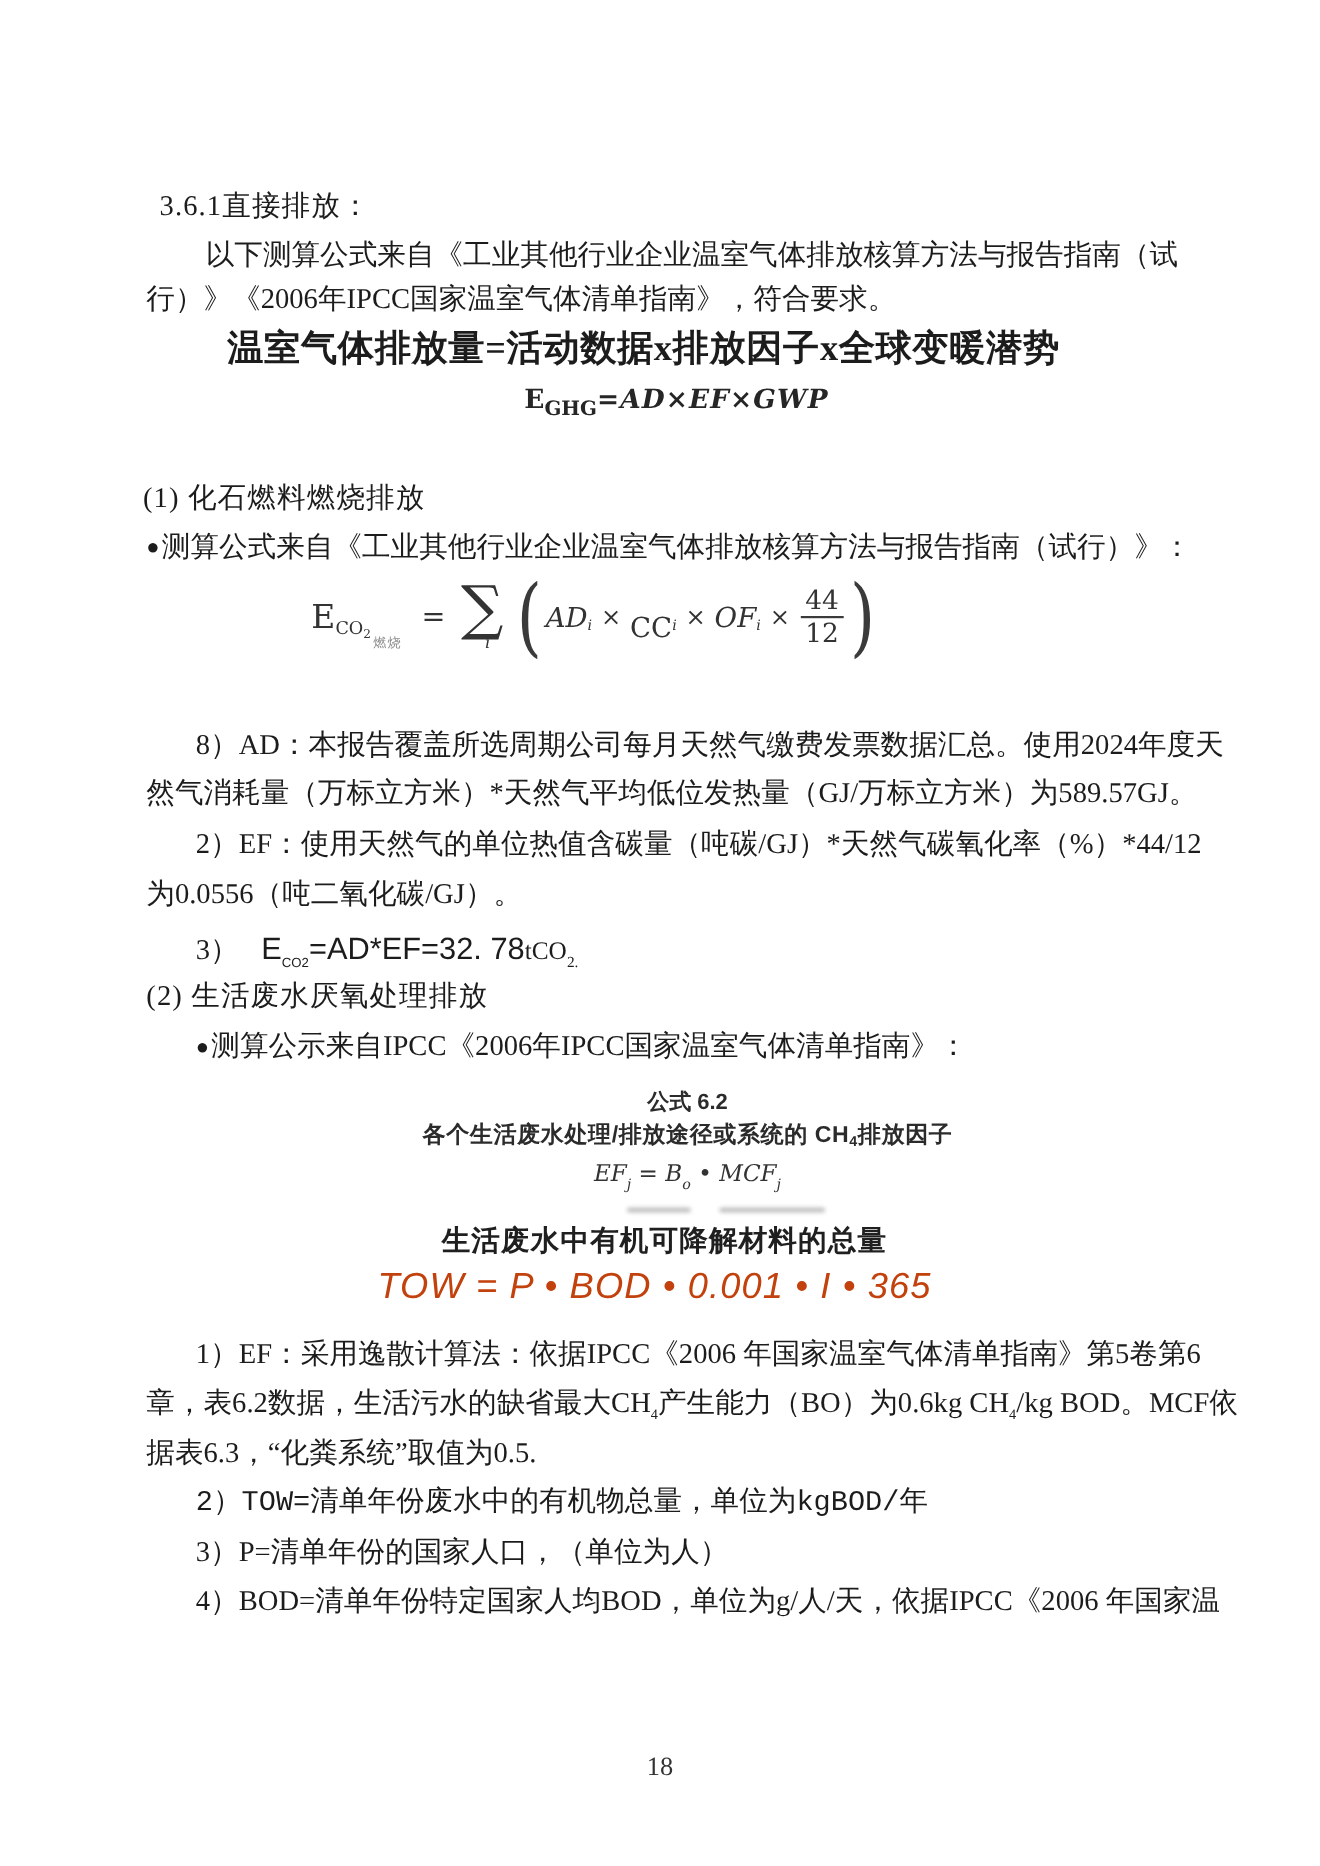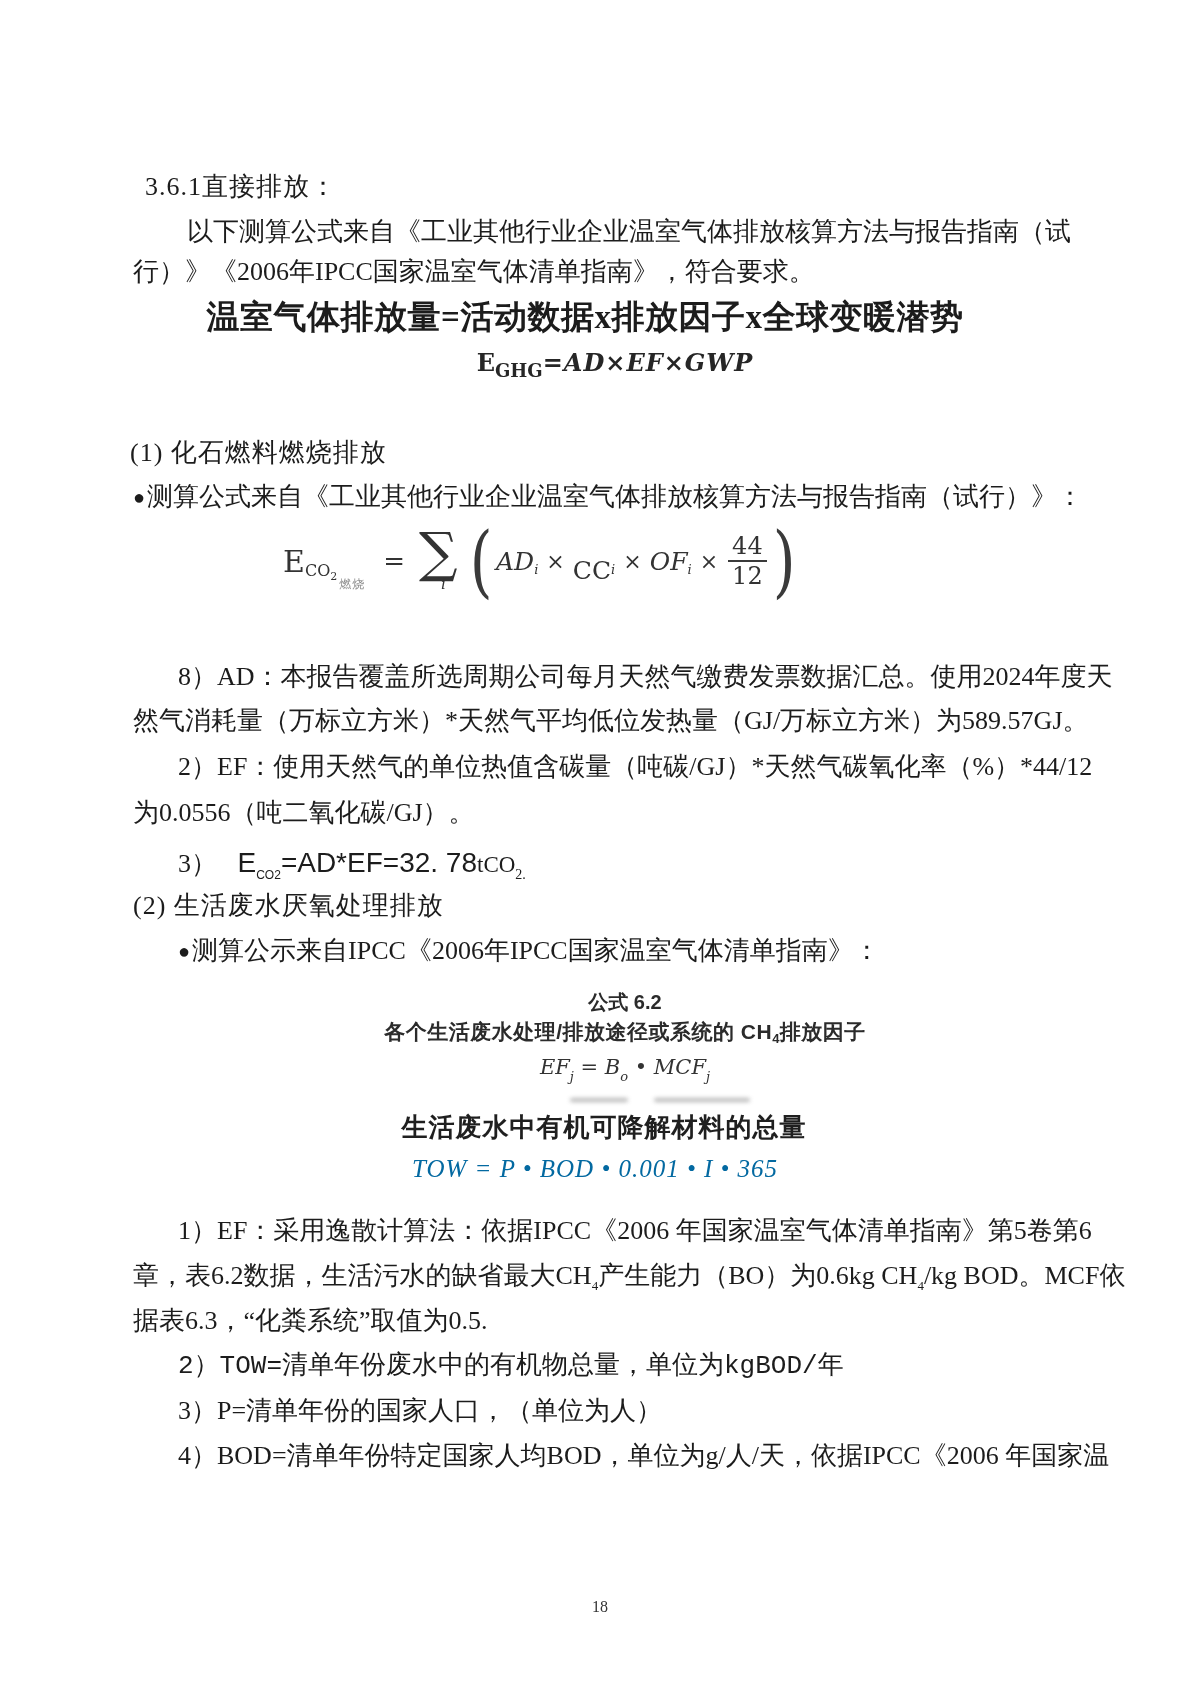--- a/index.html
+++ b/index.html
@@ -50,27 +50,27 @@
   .esub-sm{font-size:12px;position:relative;top:7px;font-family:"Liberation Sans","DejaVu Sans",sans-serif;}
   .serifsub{font-size:14px;position:relative;top:7px;}
   
   .eqblock{color:#2b2b2b;}
   .eq62-label{font-size:20px;line-height:24px;}
   .eq62-title{font-size:21px;line-height:28px;letter-spacing:0.5px;}
   .eq62-title .tsub{font-size:13px;vertical-align:-4px;}
   .eq62-formula{font-family:"DejaVu Serif",serif;font-style:italic;font-size:21px;color:#333;}
   .eq62-formula .jsub{font-size:13px;position:relative;top:7px;}
   .tow-title{font-size:26px;letter-spacing:1px;color:#1f1f1f;}
-  .tow-formula{font-family:Liberation Serif, serif;font-style:italic;font-size:25px;letter-spacing:1px;color:#0369a1;}
+  .tow-formula{font-family:Liberation Sans, sans-serif;font-style:italic;font-size:33px;letter-spacing:1px;color:#c2410c;}
   
   .smudge{position:absolute;display:flex;gap:26px;}
   .sm{display:inline-block;height:4px;background:#b9b9b9;filter:blur(2px);border-radius:2px;}
   .sm1{width:58px;}
   .sm2{width:96px;}
-  .pagenum{font-size:16px;color:#333;}
+  .pagenum{font-size:24px;color:#333;}
 </style>
 </head>
 <body>
 
 <div class="page">
 
   <div class="line kai-heading" style="top:170px;left:145px;">3.6.1直接排放：</div>
 
   <div class="line cjk" style="top:215px;left:187px;">以下测算公式来自《工业其他行业企业温室气体排放核算方法与报告指南（试</div>
   <div class="line cjk" style="top:255px;left:133px;">行）》《2006年IPCC国家温室气体清单指南》，符合要求。</div>

